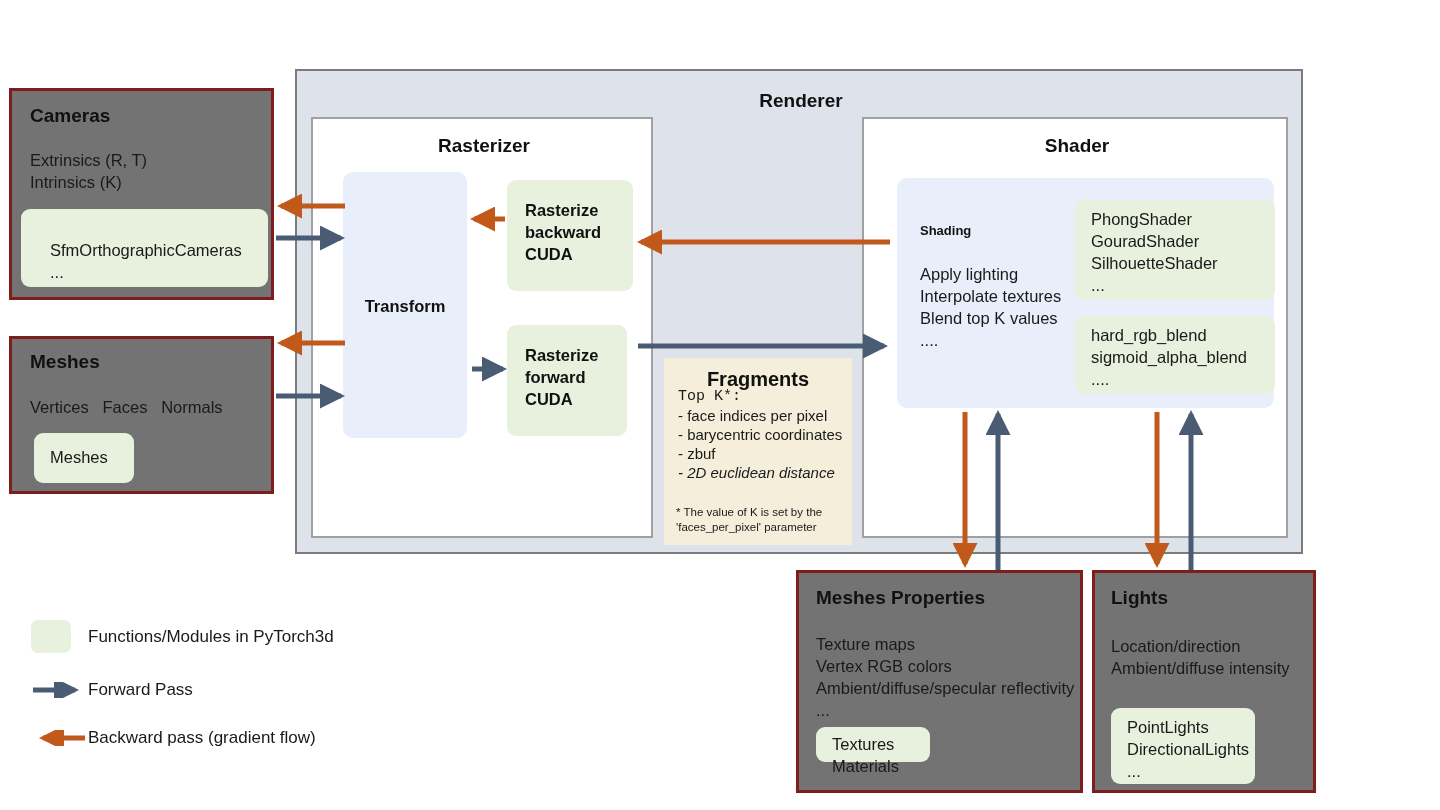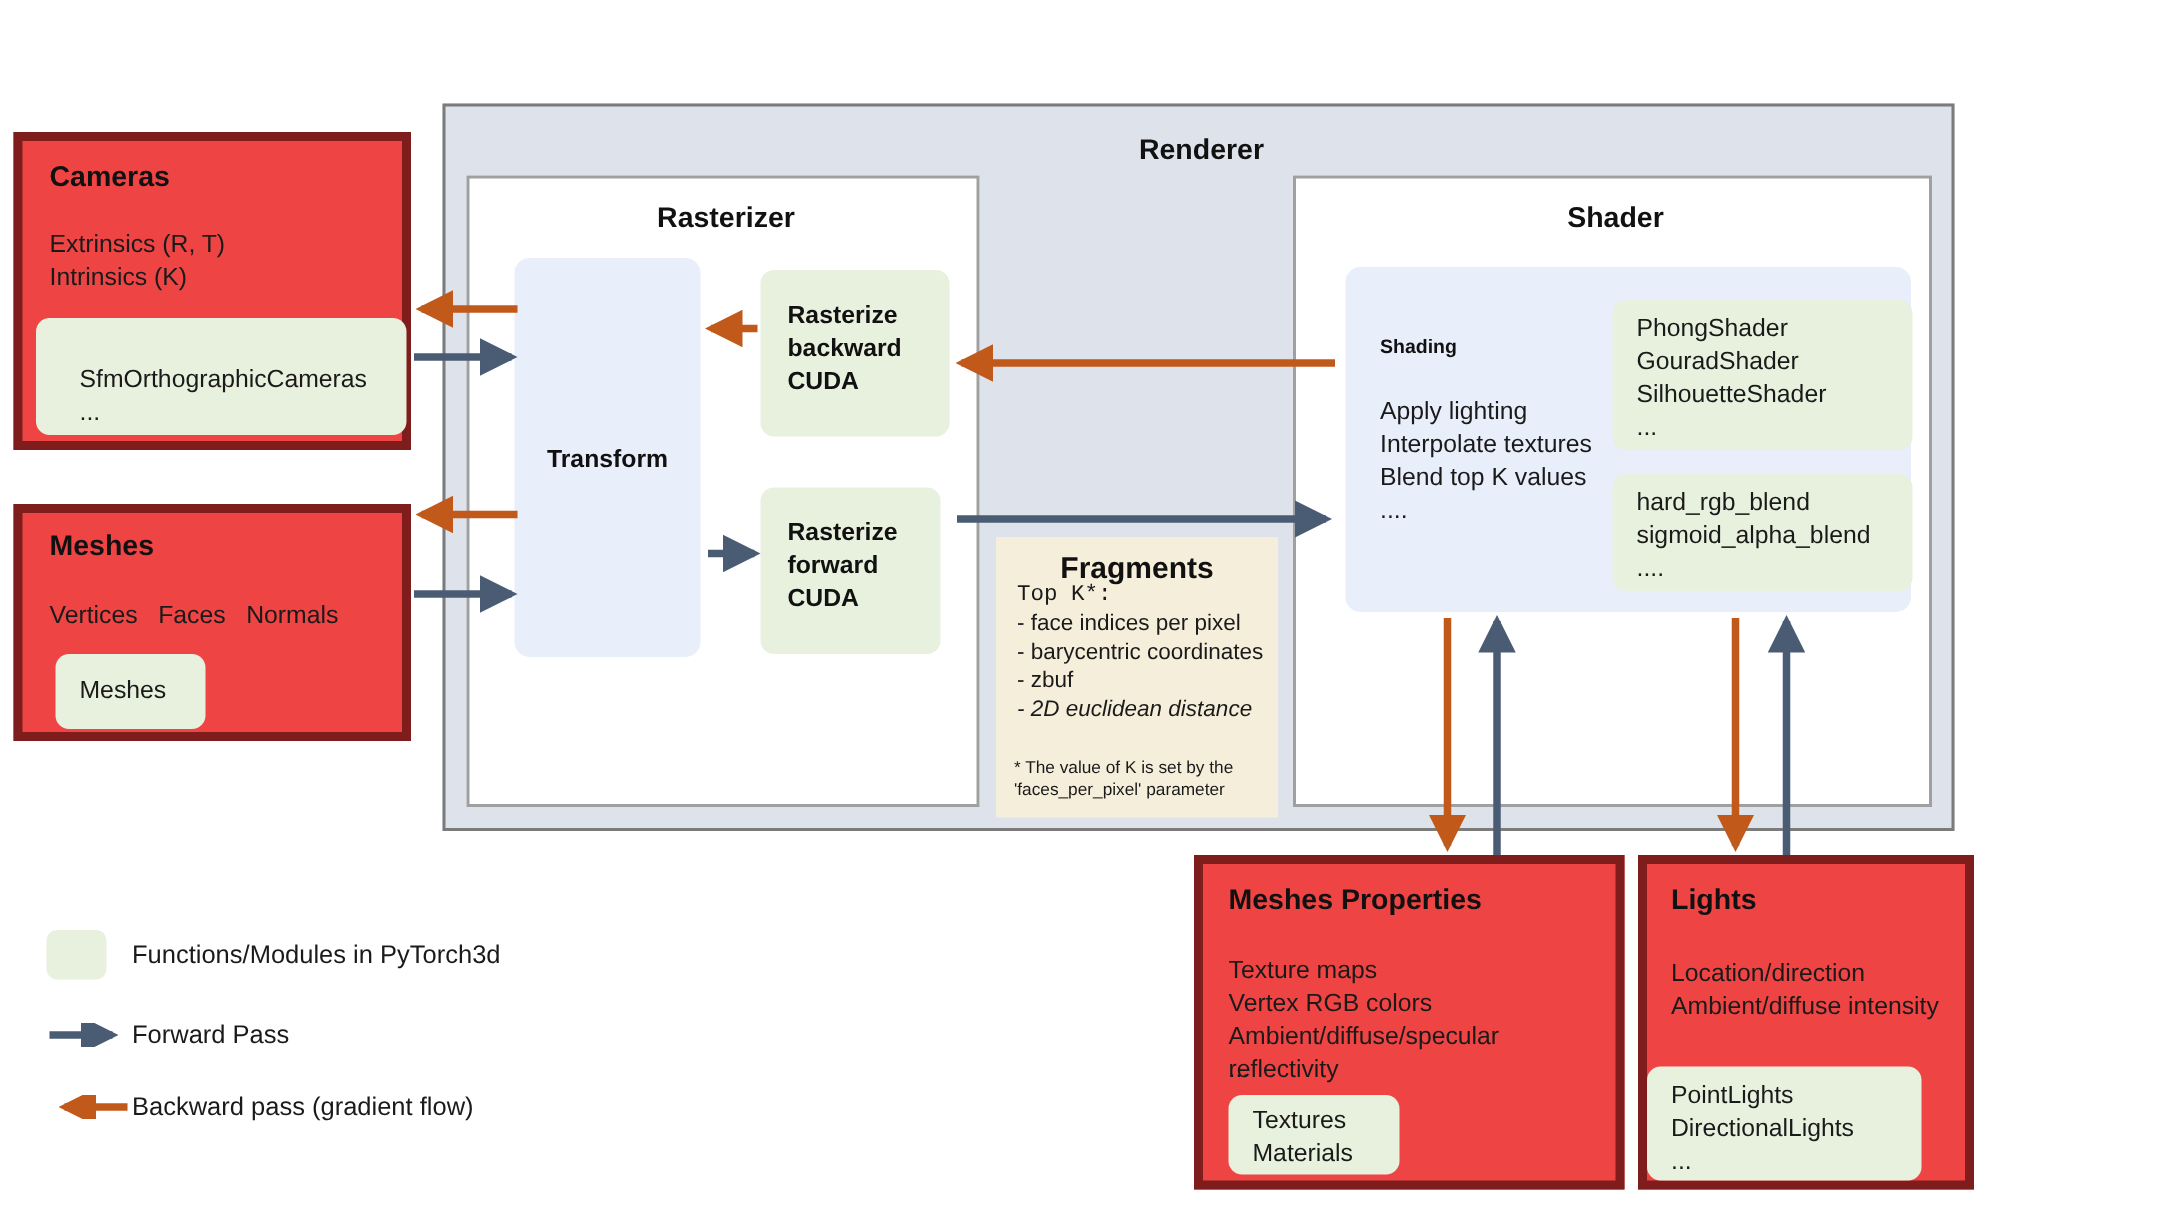--- a/index.html
+++ b/index.html
@@ -1,21 +1,21 @@
 <!DOCTYPE html>
 <html><head>
 <meta charset="utf-8">
 <style>
   html,body{margin:0;padding:0;background:#ffffff;}
   body{width:1440px;height:810px;position:relative;overflow:hidden;
        font-family:"Liberation Sans","DejaVu Sans",sans-serif;color:#1a1a1a;}
   .abs{position:absolute;box-sizing:border-box;}
 
   
-  .panel{background:#ef4444;border:6px solid #7f1d1d;}
+  .panel{background:#737373;border:3px solid #7f1d1d;}
   .panel-title{font-weight:bold;font-size:19px;color:#111;}
   .body-text{font-size:16.5px;line-height:22px;color:#1a1a1a;}
 
   
   .green{background:#e8f0de;border-radius:9px;}
   .green .body-text{font-size:16.5px;line-height:22.5px;}
 
   
   .softblue{background:#e8eefa;border-radius:10px;}
 
@@ -118,31 +118,31 @@
     <div class="abs body-text" style="left:16px;top:13px;">Meshes</div>
   </div>
 </div>
 
 <div class="abs panel" style="left:796px;top:570px;width:287px;height:223px;">
   <div class="abs panel-title" style="left:17px;top:14px;">Meshes Properties</div>
   <div class="abs body-text" style="left:17px;top:60px;">Texture maps</div>
   <div class="abs body-text" style="left:17px;top:82px;">Vertex RGB colors</div>
   <div class="abs body-text" style="left:17px;top:104px;">Ambient/diffuse/specular reflectivity</div>
   <div class="abs body-text" style="left:17px;top:126px;">...</div>
-  <div class="abs green" style="left:17px;top:154px;width:114px;height:53px;">
+  <div class="abs green" style="left:17px;top:154px;width:114px;height:35px;">
     <div class="abs body-text" style="left:16px;top:6px;">Textures</div>
     <div class="abs body-text" style="left:16px;top:28px;">Materials</div>
   </div>
 </div>
 
 <div class="abs panel" style="left:1092px;top:570px;width:224px;height:223px;">
   <div class="abs panel-title" style="left:16px;top:14px;">Lights</div>
   <div class="abs body-text" style="left:16px;top:62px;">Location/direction</div>
   <div class="abs body-text" style="left:16px;top:84px;">Ambient/diffuse intensity</div>
-  <div class="abs green" style="left:0;top:135px;width:183px;height:76px;">
+  <div class="abs green" style="left:16px;top:135px;width:144px;height:76px;">
     <div class="abs body-text" style="left:16px;top:8px;">PointLights</div>
     <div class="abs body-text" style="left:16px;top:30px;">DirectionalLights</div>
     <div class="abs body-text" style="left:16px;top:52px;">...</div>
   </div>
 </div>
 
 <svg class="abs" style="left:0;top:0;width:1440px;height:810px;pointer-events:none;" width="1440" height="810" viewBox="0 0 1440 810">
   <defs>
     <marker id="fwd" markerWidth="5" markerHeight="5" refX="4.2" refY="2.5" orient="auto" markerUnits="strokeWidth">
       <path d="M0,0 L5,2.5 L0,5 z" fill="#4a5c74"></path>

